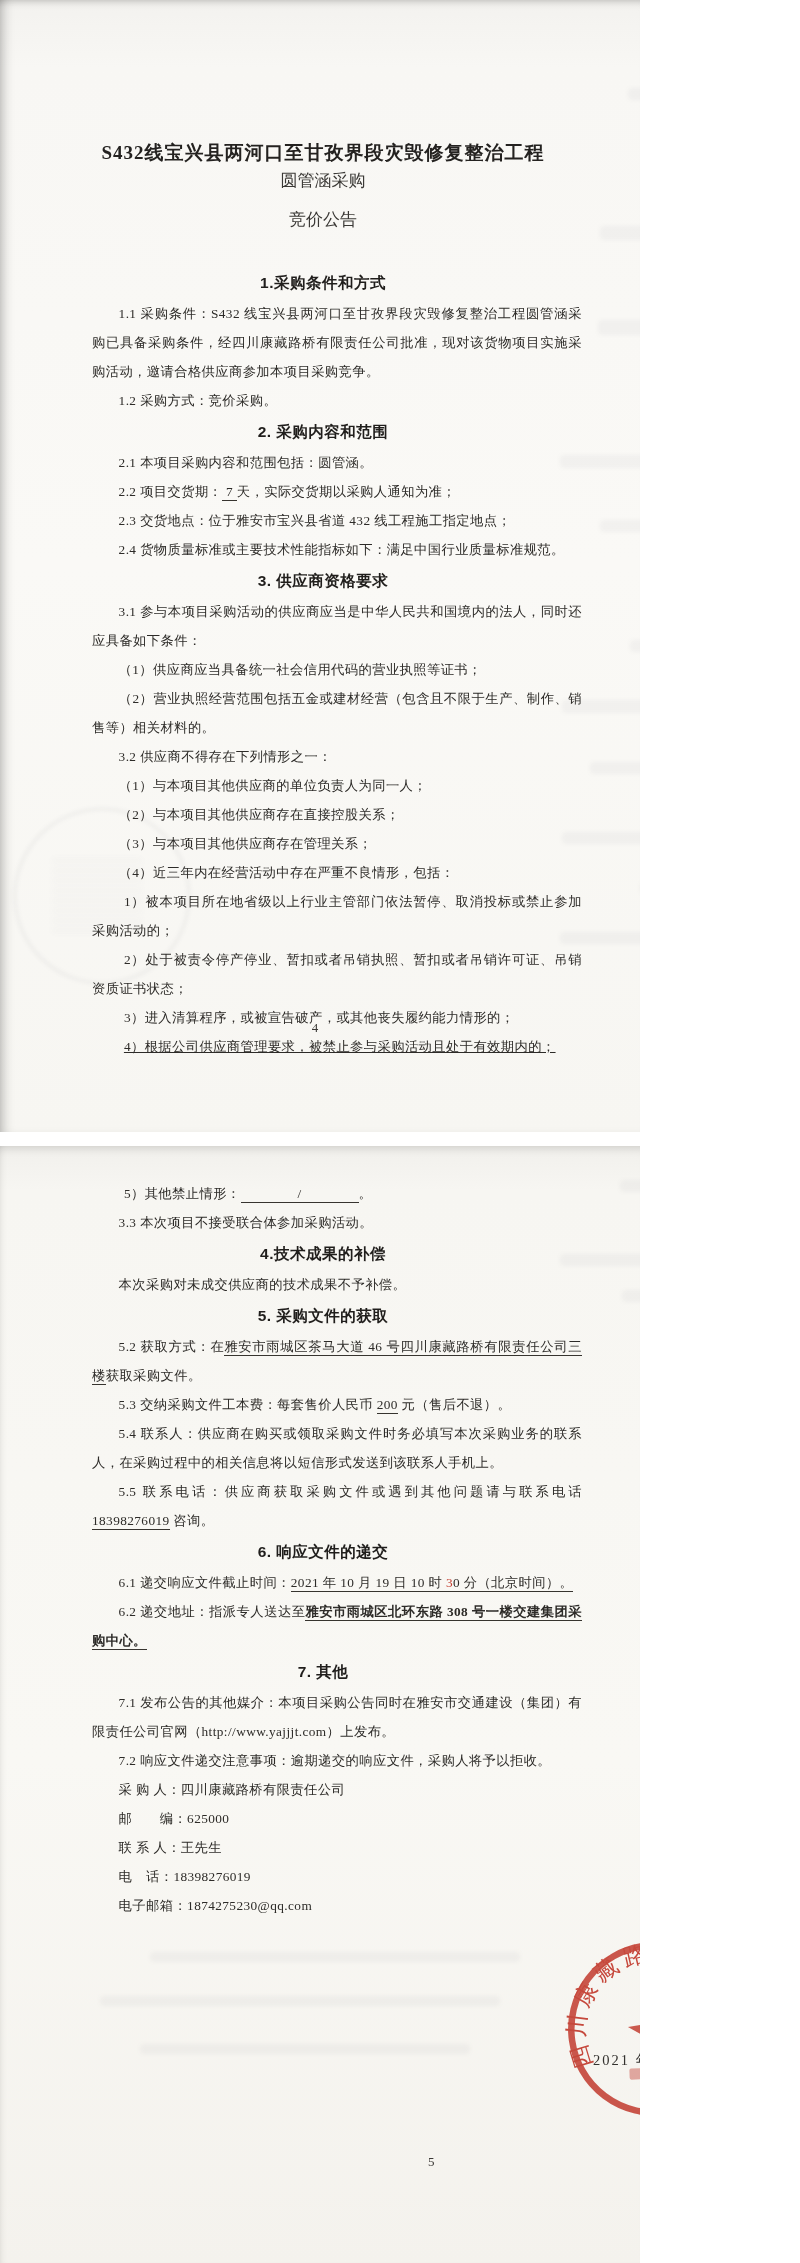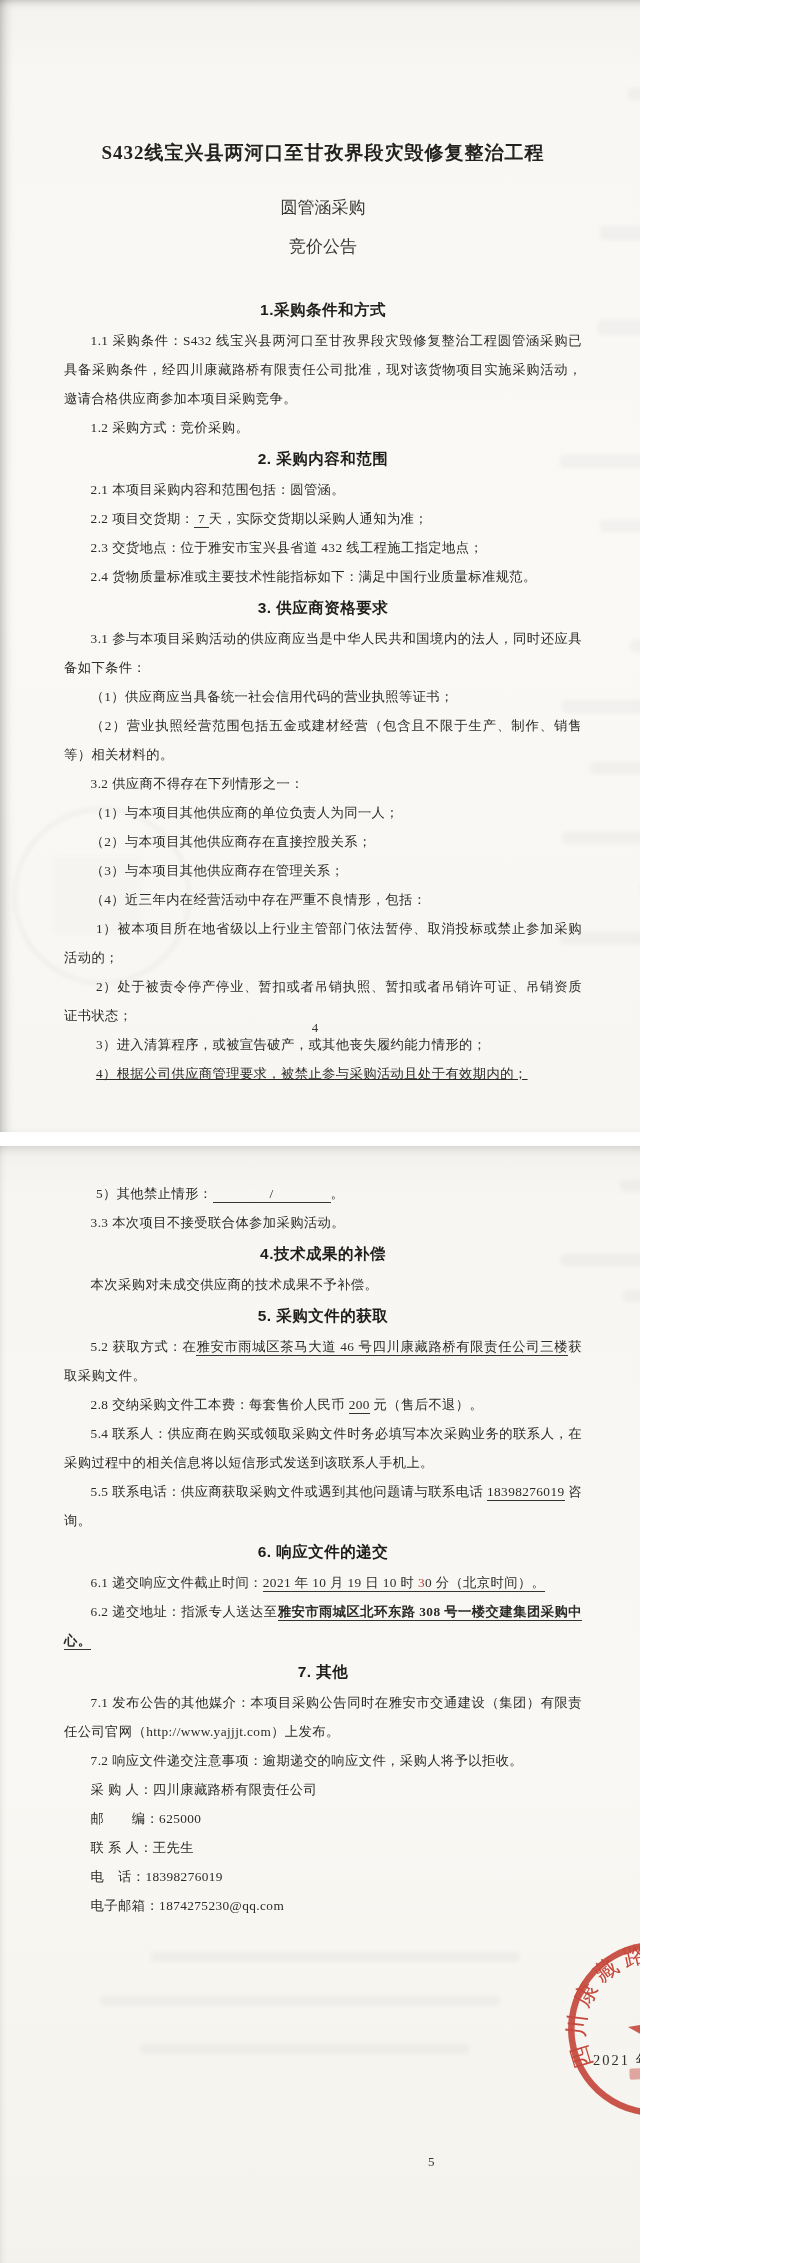--- a/index.html
+++ b/index.html
@@ -25,33 +25,32 @@
   .content { position:relative; padding:0 58px 0 64px; }
 
   .title-block { padding-top:138px; text-align:center; }
   .doc-title {
     font-size:19px; font-weight:bold; letter-spacing:1px;
     color:#242220; line-height:30px;
   }
   .doc-subtitle {
     font-family:"Liberation Sans","DejaVu Sans",sans-serif;
     font-size:17px; font-weight:normal; color:#3a3835; line-height:26px;
-    margin-top:27px;
   }
   .doc-subtitle2 { margin-top:13px; }
   .body-text { margin-top:33px; }
 
   .h {
     font-family:"Liberation Sans","DejaVu Sans",sans-serif;
     font-weight:bold; font-size:15.5px; color:#201e1c;
     line-height:33px; letter-spacing:.5px;text-align:center;
   }
   .p {
     font-size:13.3px; line-height:29px; text-align:justify;
-    text-indent:2em; letter-spacing:.4px; color:#2d2b28;
+    text-indent:2em; letter-spacing:.4px; color:#2d2b28;margin-left:28px;
   }
   .p .u { border-bottom:1px solid #37342f; padding-bottom:1px; }
   .p .bold { font-weight:bold;font-family:Liberation Serif, serif; }
   .p .red { color:#c2392b; }
   .p .blank {
     display:inline-block; width:118px; border-bottom:1px solid #37342f;
     text-align:center; text-indent:0; line-height:16px;
   }
 
   .page-number {
@@ -158,21 +157,21 @@
     <div class="smudge" style="left:140px;top:898px;width:330px;height:10px;"></div>
 
     <div class="content">
       <div class="body-text" id="p2-blocks">
           <div class="p" style="text-indent: 2.4em;"><span>5）其他禁止情形：</span><span class="blank">/</span><span>。</span></div>
           <div class="p"><span>3.3  本次项目不接受联合体参加采购活动。</span></div>
           <div class="h"><span>4.技术成果的补偿</span></div>
           <div class="p"><span>本次采购对未成交供应商的技术成果不予补偿。</span></div>
           <div class="h"><span>5.  采购文件的获取</span></div>
           <div class="p"><span>5.2 获取方式：在</span><span class="u">雅安市雨城区茶马大道 46 号四川康藏路桥有限责任公司三楼</span><span>获取采购文件。</span></div>
-          <div class="p"><span>2.8 交纳采购文件工本费：每套售价人民币 </span><span class="u">200</span><span> 元（售后不退）。</span></div>
+          <div class="p"><span>5.3 交纳采购文件工本费：每套售价人民币 </span><span class="u">200</span><span> 元（售后不退）。</span></div>
           <div class="p"><span>5.4 联系人：供应商在购买或领取采购文件时务必填写本次采购业务的联系人，在采购过程中的相关信息将以短信形式发送到该联系人手机上。</span></div>
           <div class="p"><span>5.5 联系电话：供应商获取采购文件或遇到其他问题请与联系电话 </span><span class="u">18398276019</span><span> 咨询。</span></div>
           <div class="h"><span>6.  响应文件的递交</span></div>
           <div class="p"><span>6.1 递交响应文件截止时间：</span><span class="u">2021 年 10 月 19 日 10 时 </span><span class="u red">3</span><span class="u">0 分（北京时间）。</span></div>
           <div class="p"><span>6.2 递交地址：指派专人送达至</span><span class="u bold">雅安市雨城区北环东路 308 号一楼交建集团采购中心。</span></div>
           <div class="h"><span>7.  其他</span></div>
           <div class="p"><span>7.1 发布公告的其他媒介：本项目采购公告同时在雅安市交通建设（集团）有限责任公司官网（http://www.yajjjt.com）上发布。</span></div>
           <div class="p"><span>7.2 响应文件递交注意事项：逾期递交的响应文件，采购人将予以拒收。</span></div>
           <div class="p"><span>采 购 人：四川康藏路桥有限责任公司</span></div>
           <div class="p"><span>邮　　编：625000</span></div>

